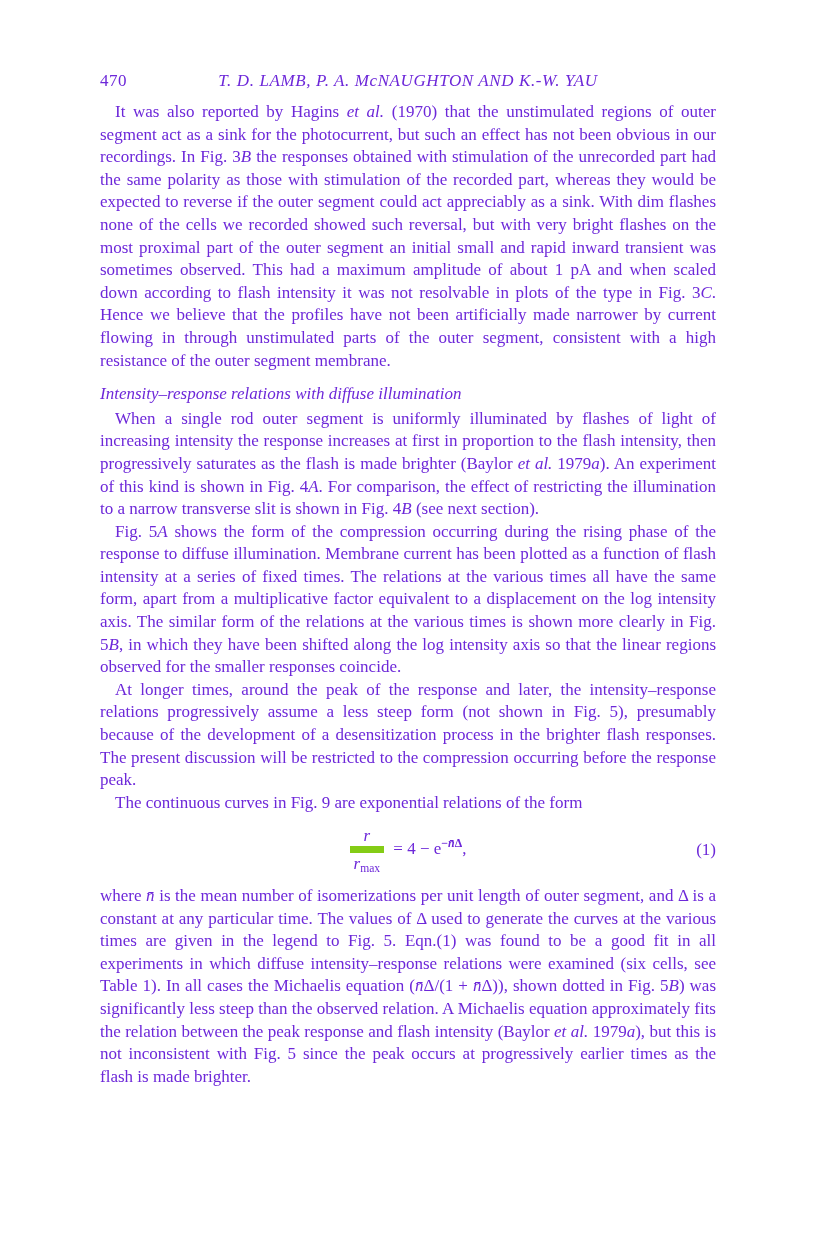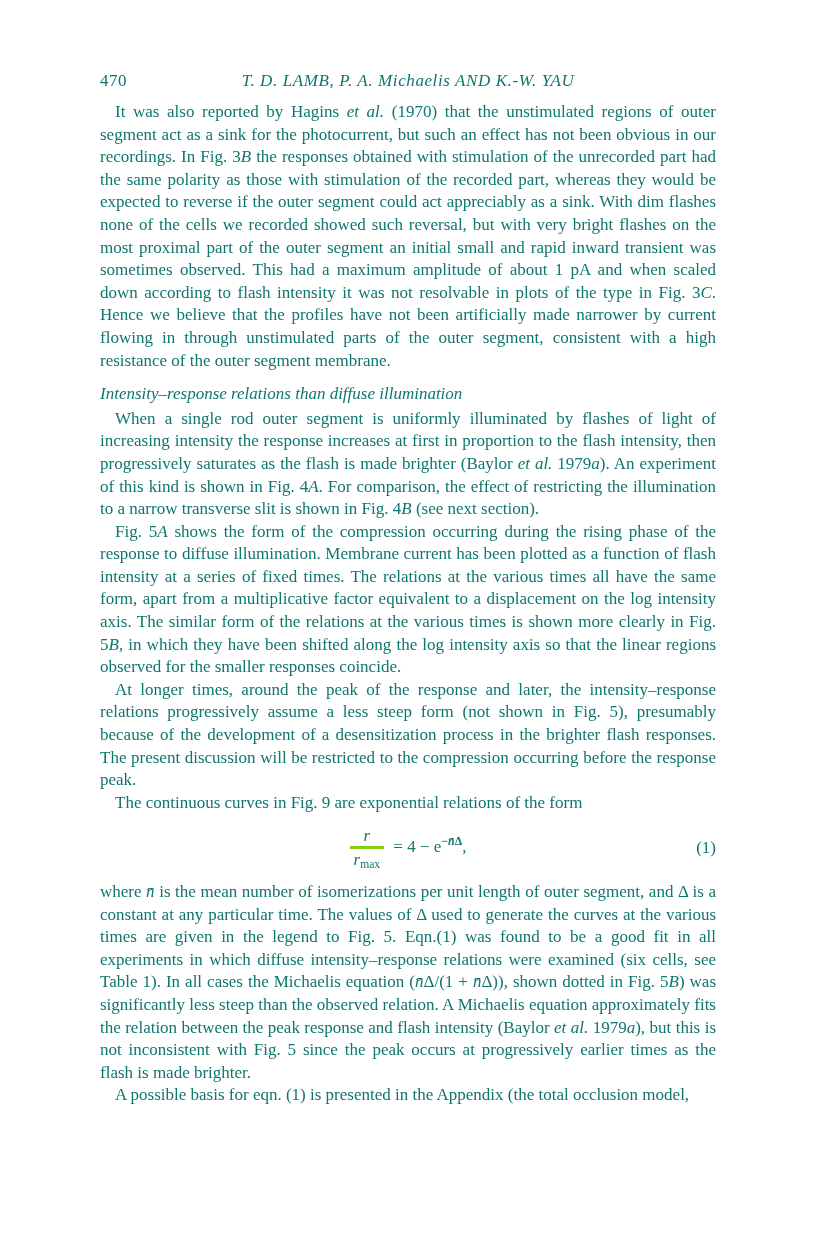--- a/index.html
+++ b/index.html
@@ -6,21 +6,21 @@
     margin: 0;
     padding: 0;
     background: #ffffff;
   }
   .page {
     position: relative;
     width: 816px;
     height: 1243px;
     box-sizing: border-box;
     background: #ffffff;
-    color: #0f766e;
+    color: #6d28d9;
     padding: 70px 100px 0 100px;
     overflow: hidden;
     font-family: "Liberation Serif", "DejaVu Serif", serif;
     font-size: 17px;
     line-height: 22.6px;
   }
   .running-header {
     position: relative;
     height: 24px;
     margin-bottom: 7px;
@@ -70,21 +70,21 @@
     vertical-align: middle;
     text-align: center;
   }
   .frac .top {
     display: block;
     padding: 0 4px 1px 4px;
     line-height: 1.05;
   }
   .frac .bot {
     display: block;
-    border-top: 3px solid #84cc16;
+    border-top: 7px solid #84cc16;
     padding: 2px 4px 0 4px;
     line-height: 1.05;
   }
   .frac .bot sub {
     font-size: 68%;
     font-style: normal;
     vertical-align: -0.25em;
     line-height: 0;
   }
   .eq-rhs {
@@ -103,26 +103,26 @@
     transform: translateY(-50%);
   }
 </style>
 </head>
 <body>
 
 <div class="page">
 
   <div class="running-header">
     <span class="page-num">470</span>
-    <span class="running-head">T. D. LAMB, P. A. Michaelis AND K.-W. YAU</span>
+    <span class="running-head">T. D. LAMB, P. A. McNAUGHTON AND K.-W. YAU</span>
   </div>
 
   <p class="para indent"><span>It was also reported by Hagins </span><span class="it">et al.</span><span> (1970) that the unstimulated regions of outer segment act as a sink for the photocurrent, but such an effect has not been obvious in our recordings. In Fig. 3</span><span class="it">B</span><span> the responses obtained with stimulation of the unrecorded part had the same polarity as those with stimulation of the recorded part, whereas they would be expected to reverse if the outer segment could act appreciably as a sink. With dim flashes none of the cells we recorded showed such reversal, but with very bright flashes on the most proximal part of the outer segment an initial small and rapid inward transient was sometimes observed. This had a maximum amplitude of about 1 pA and when scaled down according to flash intensity it was not resolvable in plots of the type in Fig. 3</span><span class="it">C</span><span>. Hence we believe that the profiles have not been artificially made narrower by current flowing in through unstimulated parts of the outer segment, consistent with a high resistance of the outer segment membrane.</span></p>
 
-  <h2 class="section-heading">Intensity–response relations than diffuse illumination</h2>
+  <h2 class="section-heading">Intensity–response relations with diffuse illumination</h2>
 
   <p class="para indent"><span>When a single rod outer segment is uniformly illuminated by flashes of light of increasing intensity the response increases at first in proportion to the flash intensity, then progressively saturates as the flash is made brighter (Baylor </span><span class="it">et al.</span><span> 1979</span><span class="it">a</span><span>). An experiment of this kind is shown in Fig. 4</span><span class="it">A</span><span>. For comparison, the effect of restricting the illumination to a narrow transverse slit is shown in Fig. 4</span><span class="it">B</span><span> (see next section).</span></p>
 
   <p class="para indent"><span>Fig. 5</span><span class="it">A</span><span> shows the form of the compression occurring during the rising phase of the response to diffuse illumination. Membrane current has been plotted as a function of flash intensity at a series of fixed times. The relations at the various times all have the same form, apart from a multiplicative factor equivalent to a displacement on the log intensity axis. The similar form of the relations at the various times is shown more clearly in Fig. 5</span><span class="it">B</span><span>, in which they have been shifted along the log intensity axis so that the linear regions observed for the smaller responses coincide.</span></p>
 
   <p class="para indent"><span>At longer times, around the peak of the response and later, the intensity–response relations progressively assume a less steep form (not shown in Fig. 5), presumably because of the development of a desensitization process in the brighter flash responses. The present discussion will be restricted to the compression occurring before the response peak.</span></p>
 
   <p class="para indent"><span>The continuous curves in Fig. 9 are exponential relations of the form</span></p>
 
   <div class="equation">
@@ -130,15 +130,14 @@
       <span class="frac">
         <span class="top it">r</span>
         <span class="bot"><span class="it">r</span><sub>max</sub></span>
       </span><span class="eq-rhs"><span> = 4 − e</span><sup><span>−</span><span class="it">n̄</span><span>Δ</span></sup><span>,</span></span>
     </span>
     <span class="eq-number">(1)</span>
   </div>
 
   <p class="para"><span>where </span><span class="it">n̄</span><span> is the mean number of isomerizations per unit length of outer segment, and Δ is a constant at any particular time. The values of Δ used to generate the curves at the various times are given in the legend to Fig. 5. Eqn.(1) was found to be a good fit in all experiments in which diffuse intensity–response relations were examined (six cells, see Table 1). In all cases the Michaelis equation (</span><span class="it">n̄</span><span>Δ/(1 + </span><span class="it">n̄</span><span>Δ)), shown dotted in Fig. 5</span><span class="it">B</span><span>) was significantly less steep than the observed relation. A Michaelis equation approximately fits the relation between the peak response and flash intensity (Baylor </span><span class="it">et al.</span><span> 1979</span><span class="it">a</span><span>), but this is not inconsistent with Fig. 5 since the peak occurs at progressively earlier times as the flash is made brighter.</span></p>
 
-  <p class="para indent"><span>A possible basis for eqn. (1) is presented in the Appendix (the total occlusion model,</span></p>
 
 </div>
 
 </body></html>

